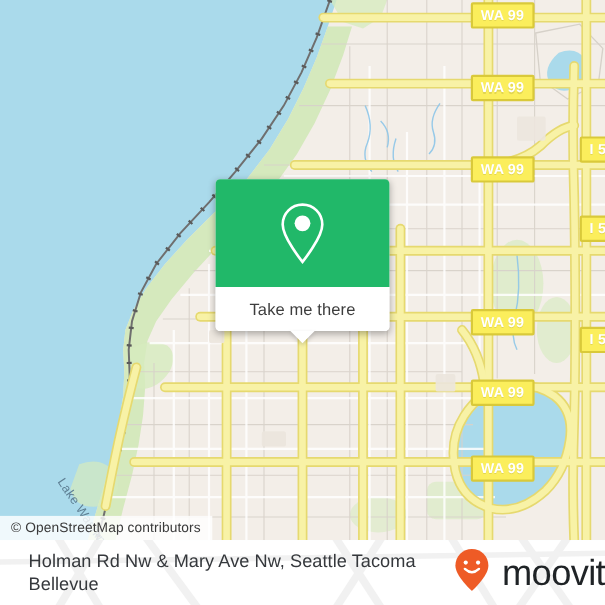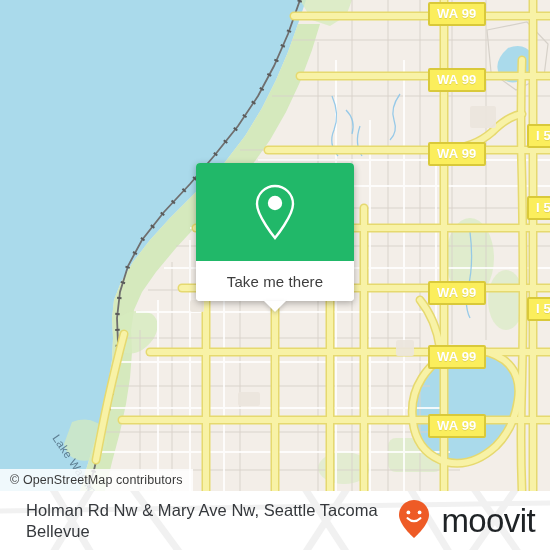--- a/index.html
+++ b/index.html
@@ -122,21 +122,21 @@
     opacity: 1;
     pointer-events: none;
   }
   #footer-inner {
     position: relative;
     width: 550px;
     height: 59px;
     display: flex;
     align-items: center;
     justify-content: space-between;
-    padding: 0 15px 0 26px;
+    padding: 0 0 0 26px;
     box-sizing: border-box;
   }
   #place-title {
     color: #35383c;
     font-size: 16.5px;
     line-height: 21px;
     max-width: 360px;
     letter-spacing: 0.05px;
   }
   #brand {

